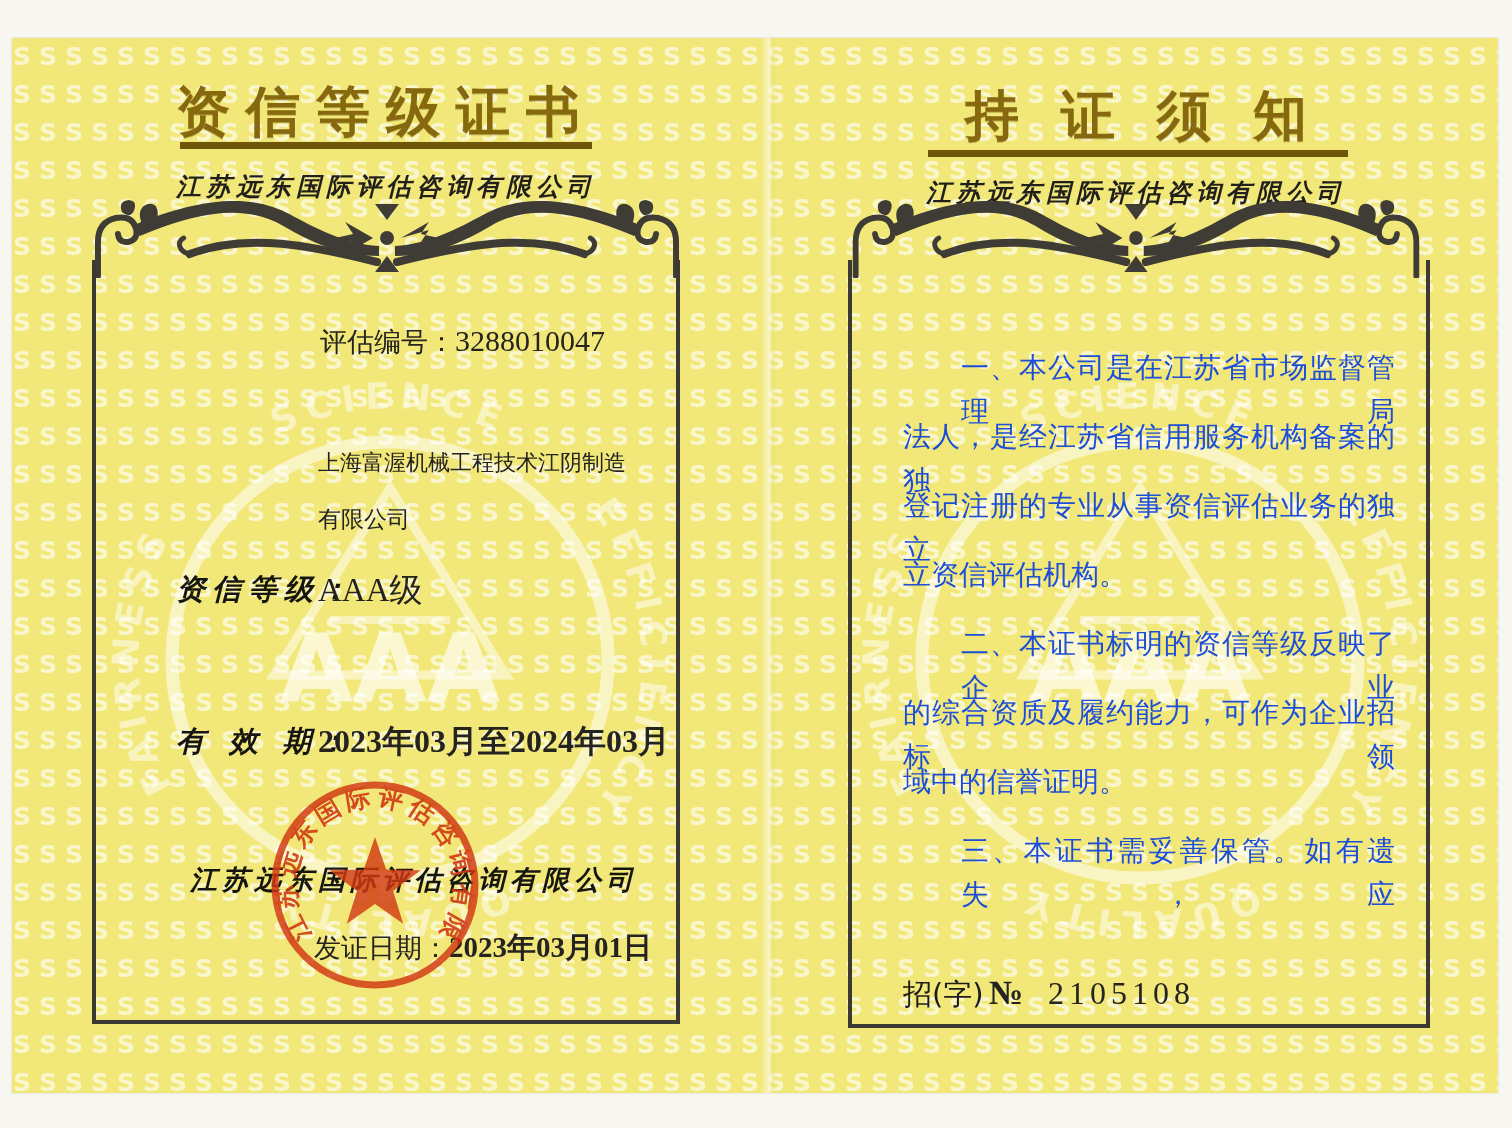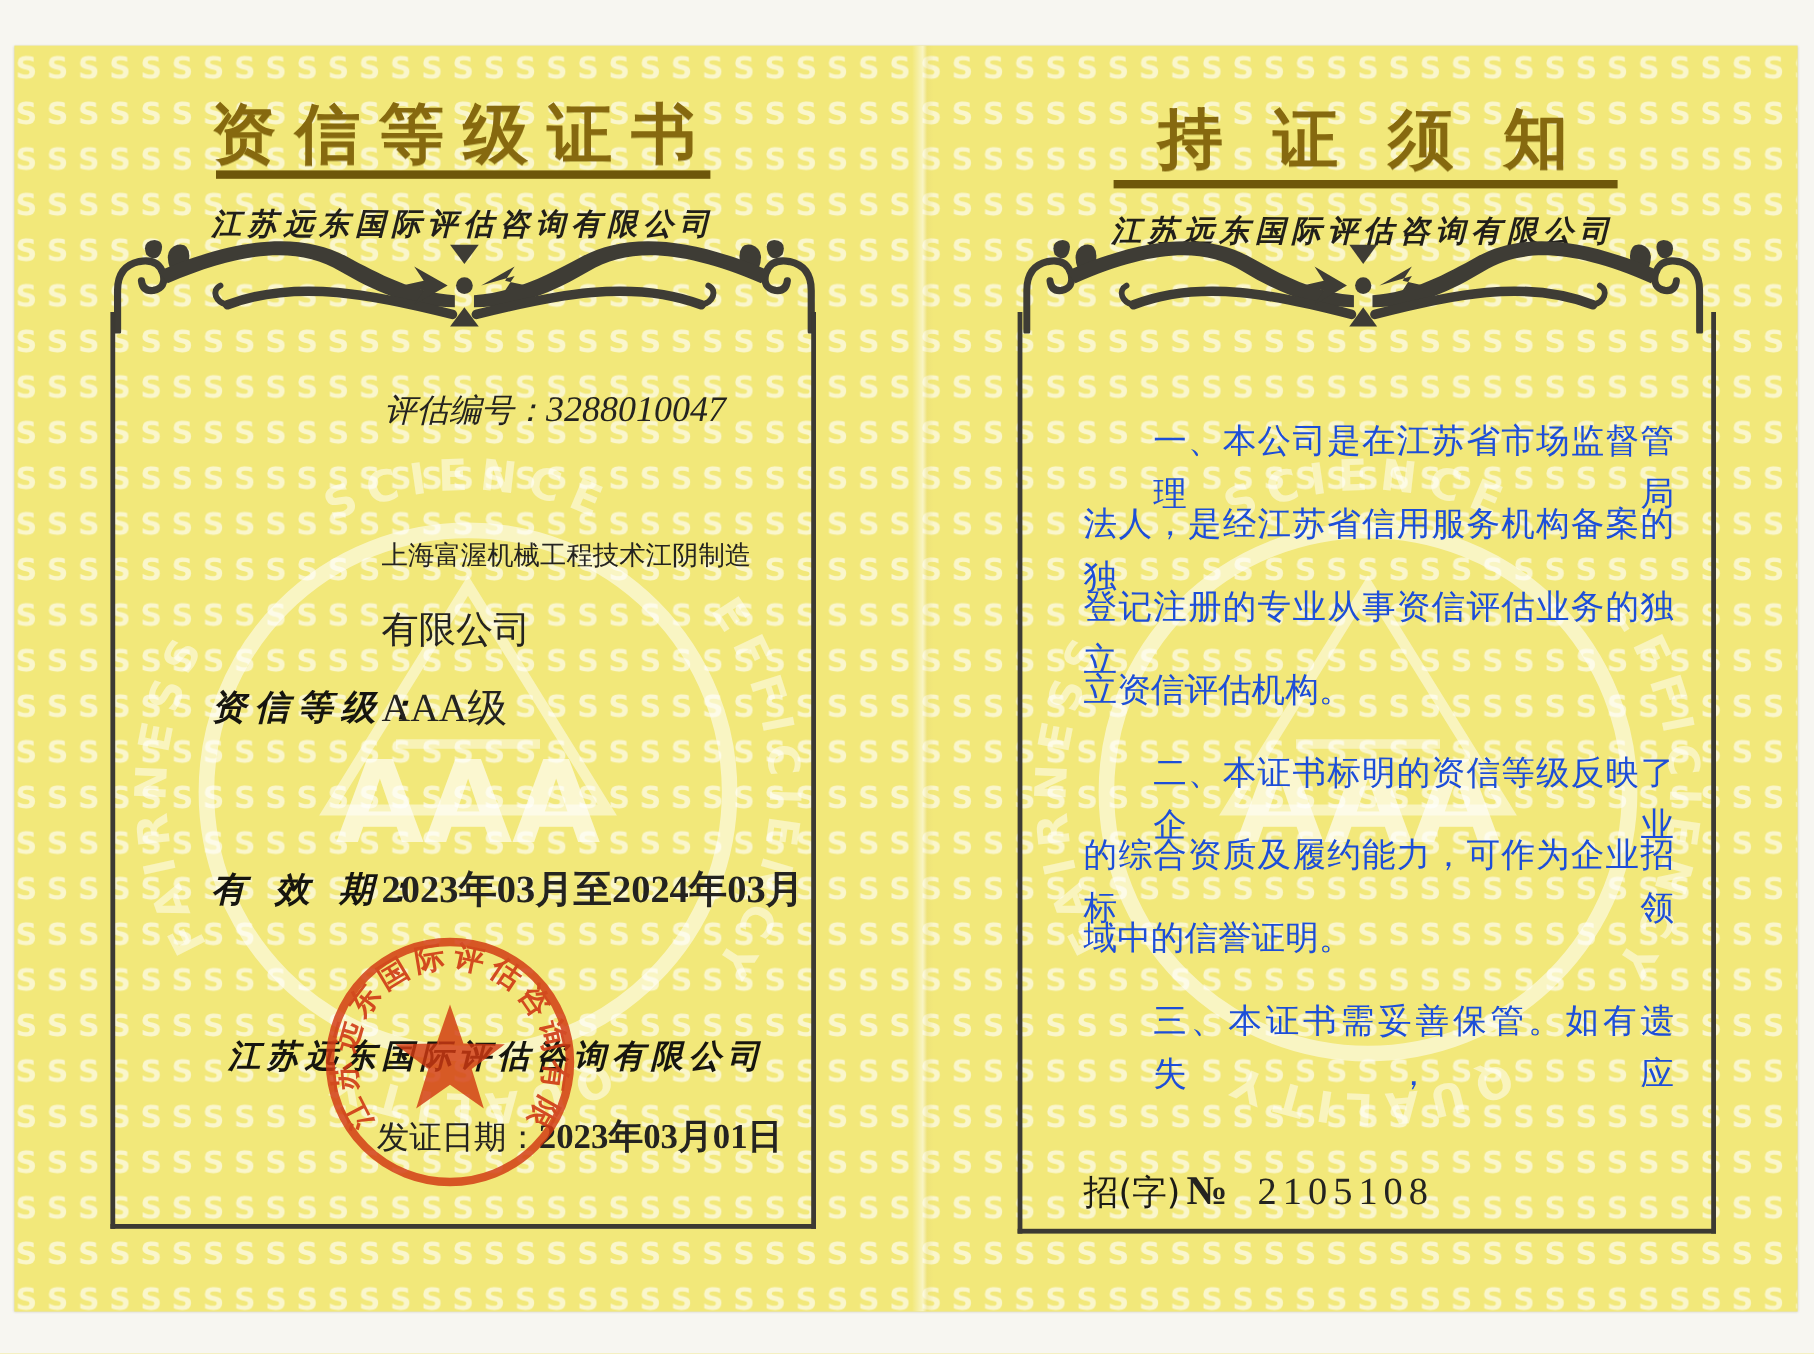--- a/index.html
+++ b/index.html
@@ -89,26 +89,26 @@
         <path d="M288 6 h24 l-12 16 Z"></path>
         <path d="M288 74 h24 l-12 -16 Z"></path>
         <circle cx="300" cy="40" r="7"></circle>
         <path d="M286 40 L258 24 l8 12 -18 4 18 4 -8 12 Z"></path>
         <path d="M314 40 L342 24 l-8 12 18 4 -18 4 8 -12 Z"></path>
       </g>
     </svg>
 
     <div class="abs frame" style="left:80px;top:222px;width:580px;height:760px;"></div>
 
-    <div class="abs" style="left:308px;top:286px;font-size:27px;font-style:italic;">
+    <div class="abs" style="left:308px;top:286px;font-size:27px;">
       <span class="cjkval">评估编号：</span><span class="val" style="font-size:30px;">3288010047</span>
     </div>
 
     <div class="abs cjkval" style="left:306px;top:410px;font-size:22px;">上海富渥机械工程技术江阴制造</div>
-    <div class="abs cjkval" style="left:306px;top:466px;font-size:31px;">有限公司</div>
+    <div class="abs cjkval" style="left:306px;top:466px;font-size:23px;">有限公司</div>
 
     <div class="abs lbl" style="left:164px;top:532px;">资信等级：</div>
     <div class="abs val" style="left:306px;top:530px;font-size:33px;">AAA级</div>
 
     <div class="abs lbl" style="left:164px;top:684px;">有 效 期：</div>
     <div class="abs val" style="left:306px;top:682px;font-size:32px;font-weight:bold;">2023年03月至2024年03月</div>
 
     <div class="abs" style="left:178px;top:824px;font-size:27px;font-weight:bold;font-style:italic;letter-spacing:5px;color:#16150f;">江苏远东国际评估咨询有限公司</div>
 
     <div class="abs" style="left:302px;top:890px;font-size:27px;">

